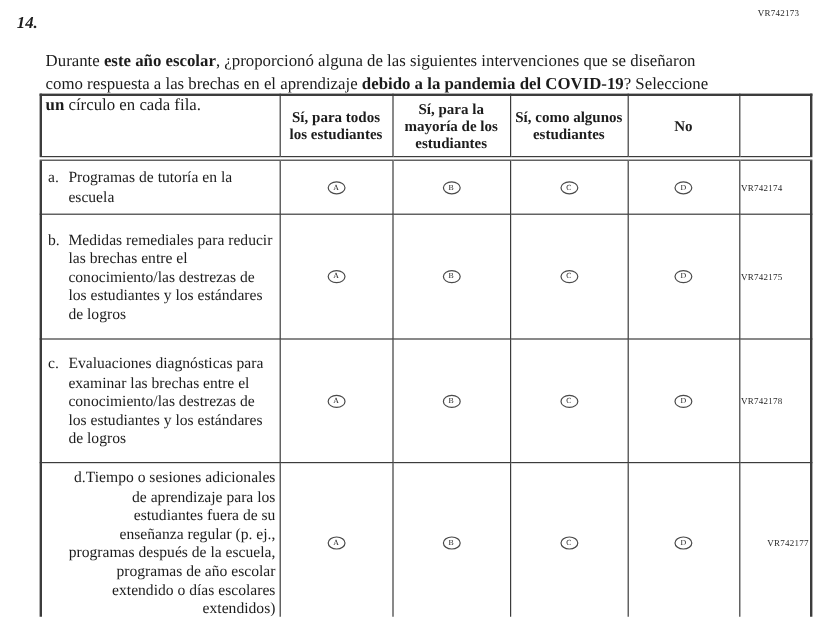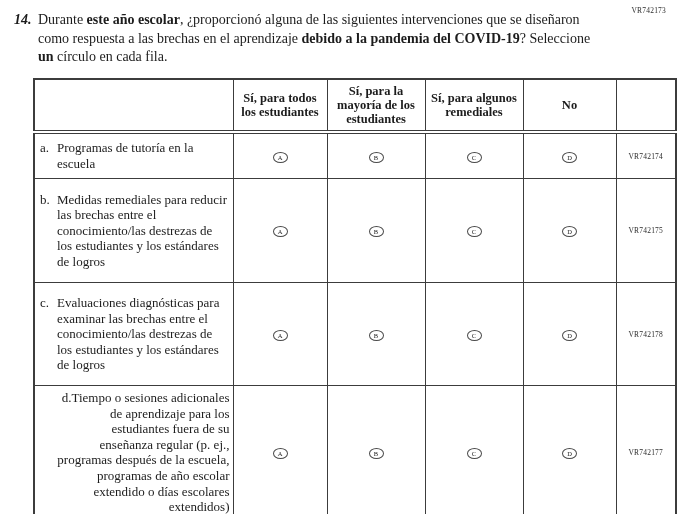--- a/index.html
+++ b/index.html
@@ -35,20 +35,21 @@
     line-height: 18.5px;
   }
   .q-number {
     font-weight: bold;
     width: 24px;
     flex: 0 0 24px;
     font-style: italic;
   }
   .q-text {
     width: 565px;
+    margin-top: 32px;
   }
   .bold { font-weight: bold; }
 
   table.survey-table {
     position: absolute;
     top: 78px;
     left: 33px;
     width: 642px;
     table-layout: fixed;
     border-collapse: collapse;
@@ -67,21 +68,20 @@
     line-height: 14px;
     font-weight: bold;
     text-align: center;
     padding: 2px 2px;
     margin-left: 41px;
   }
   .survey-table td.option-cell {
     text-align: center;
   }
   .survey-table td.code-cell {
-    text-align: center;
     font-size: 7.5px;
     letter-spacing: 0.2px;
     color: #2b2b2b;
     padding: 0 1px;
   }
   .row-label {
     font-size: 13px;
     line-height: 15.6px;
     padding-left: 19px;
     text-indent: -17px;
@@ -129,21 +129,21 @@
     <col style="width:98px">
     <col style="width:98px">
     <col style="width:93px">
     <col style="width:60px">
   </colgroup>
   <thead>
     <tr>
       <th></th>
       <th>Sí, para todos los estudiantes</th>
       <th>Sí, para la mayoría de los estudiantes</th>
-      <th>Sí, para algunos remediales</th>
+      <th>Sí, como algunos estudiantes</th>
       <th>No</th>
       <th></th>
     </tr>
   </thead>
   <tbody>
     <tr class="row-a">
       <td>
           <div class="row-label"><span class="row-letter">a.</span><span>Programas de tutoría en la escuela</span></div>
         </td>
       <td class="option-cell"><span class="option-circle">A</span></td>

